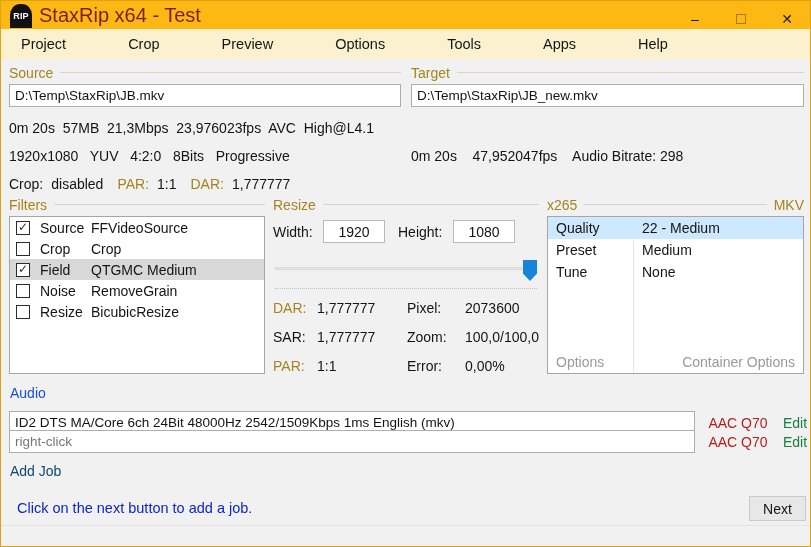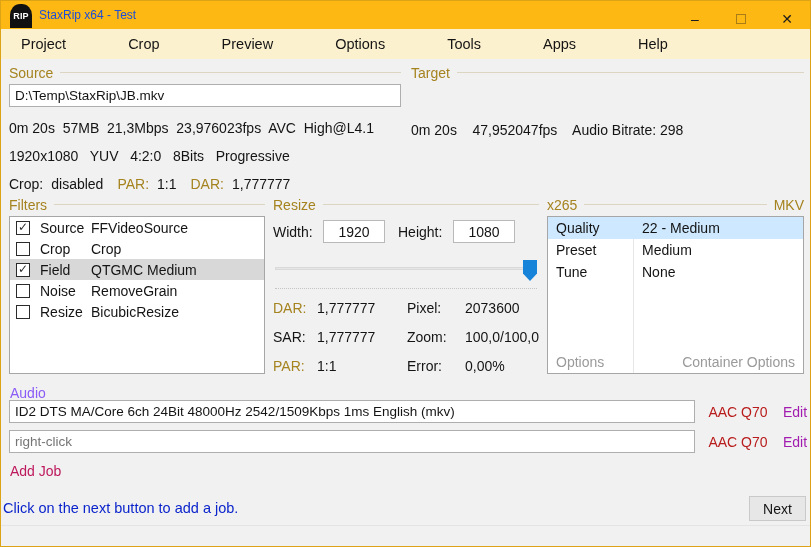--- a/index.html
+++ b/index.html
@@ -12,21 +12,21 @@
   .titlebar {
     height: 28px; background: #fdb813; display: flex; align-items: center;
     padding-left: 9px; position: relative;
   }
   .app-icon {
     width: 22px; height: 24px; background: #111; border-radius: 46% 46% 0 0;
     color: #fff; font-size: 9px; font-weight: bold; display: flex;
     align-items: center; justify-content: center; margin-right: 7px; margin-top: 2px;
     letter-spacing: 0.2px;
   }
-  .title-text { font-size: 12px; color: #1d4ed8; }
+  .title-text { font-size: 20px; color: #7f1d1d; }
   .win-controls { position: absolute; right: 0; top: 0; height: 100%; display: flex; }
   .win-btn { width: 46px; height: 36px; display: flex; align-items: center; justify-content: center;
     font-size: 14px; color: #1c1c1c; cursor: default; }
   .max-box { width: 10px; height: 10px; border: 1px solid #1c1c1c; opacity: 0.38; }
   
   .menubar {
     height: 30px; background: #fcf1ce; display: flex; align-items: center; padding-left: 9px; gap: 40px;
   }
   .menu-item { font-size: 14.5px; color: #141414; padding: 4px 11px; }
   
@@ -89,31 +89,31 @@
   .metrics { margin-top: 14px; }
   
   .x-col-sep { position: absolute; left: 85px; top: 0; bottom: 0; width: 1px; background: #e6e6e6; }
   .x-row { display: flex; align-items: center; height: 22px; font-size: 14px; color: #141414; position: relative; }
   .x-row.sel { background: #cde8ff; }
   .x-name { width: 85px; flex: none; padding-left: 8px; }
   .x-val { flex: 1; padding-left: 9px; }
   .x-footer { position: absolute; left: 0; right: 0; bottom: 3px; display: flex;
     justify-content: space-between; padding: 0 8px; font-size: 14px; color: #9a9a9a; }
   
-  .audio-label { position: absolute; left: 9px; top: 326px; font-size: 14px; color: #8b5cf6; }
+  .audio-label { position: absolute; left: 9px; top: 326px; font-size: 14px; color: #1d4ed8; }
   .audio-row { position: absolute; left: 8px; width: 795px; height: 23px; display: flex; align-items: center; }
-  .audio-row-1 { top: 341px; justify-content: space-between; }
+  .audio-row-1 { top: 352px; justify-content: space-between; }
   .audio-row-2 { top: 371px; }
   .audio-input { width: 686px; flex: none; }
   .audio-input.ph { color: #8a8a8a; }
   .audio-codec { width: 72px; text-align: center; font-size: 14px; color: #b91c1c; flex: none; margin-left: 7px; }
-  .audio-edit { font-size: 14px; color: #a21caf; margin-left: 9px; }
-  
-  .addjob-label { position: absolute; left: 9px; top: 404px; font-size: 14px; color: #be185d; }
-  .status-text { position: absolute; left: 2px; top: 441px; font-size: 14.5px; color: #0b24cb; }
+  .audio-edit { font-size: 14px; color: #15803d; margin-left: 9px; }
+  
+  .addjob-label { position: absolute; left: 9px; top: 404px; font-size: 14px; color: #0c4a6e; }
+  .status-text { position: absolute; left: 16px; top: 441px; font-size: 14.5px; color: #0b24cb; }
   .watermark { position: absolute; left: 512px; top: 410px; font-size: 26px; color: #a8a9ab; letter-spacing: 0.5px; }
   .next-btn {
     position: absolute; left: 748px; top: 437px; width: 57px; height: 25px;
     background: #e7e7e7; border: 1px solid #c9c9c9; font-family: "Liberation Sans", sans-serif;
     font-size: 14px; color: #141414; display: flex; align-items: center; justify-content: center;
   }
   .bottom-line { position: absolute; left: 0; right: 0; top: 466px; height: 1px; background: #e4e4e4; }
 </style>
 </head>
 <body>
@@ -164,20 +164,21 @@
         <span class="gold">DAR:</span>
         <span>1,777777</span>
       </div>
     </div>
 
     <div class="grp-target">
       <div class="group-header">
         <span class="group-label">Target</span>
         <span class="group-line"></span>
       </div>
+      <input class="txt-input" type="text" value="D:\Temp\StaxRip\JB_new.mkv" style="">
       <div class="info-line tgt-info">0m 20s    47,952047fps    Audio Bitrate: 298</div>
     </div>
 
     <div class="grp-filters">
       <div class="group-header">
         <span class="group-label">Filters</span>
         <span class="group-line"></span>
       </div>
       <div class="listbox">
         <div class="f-row">

